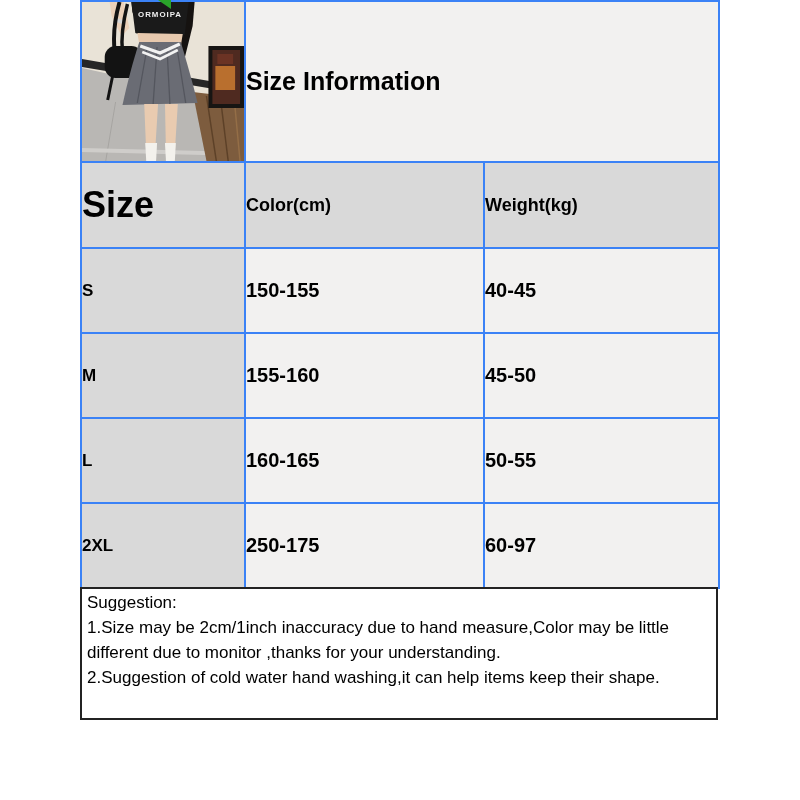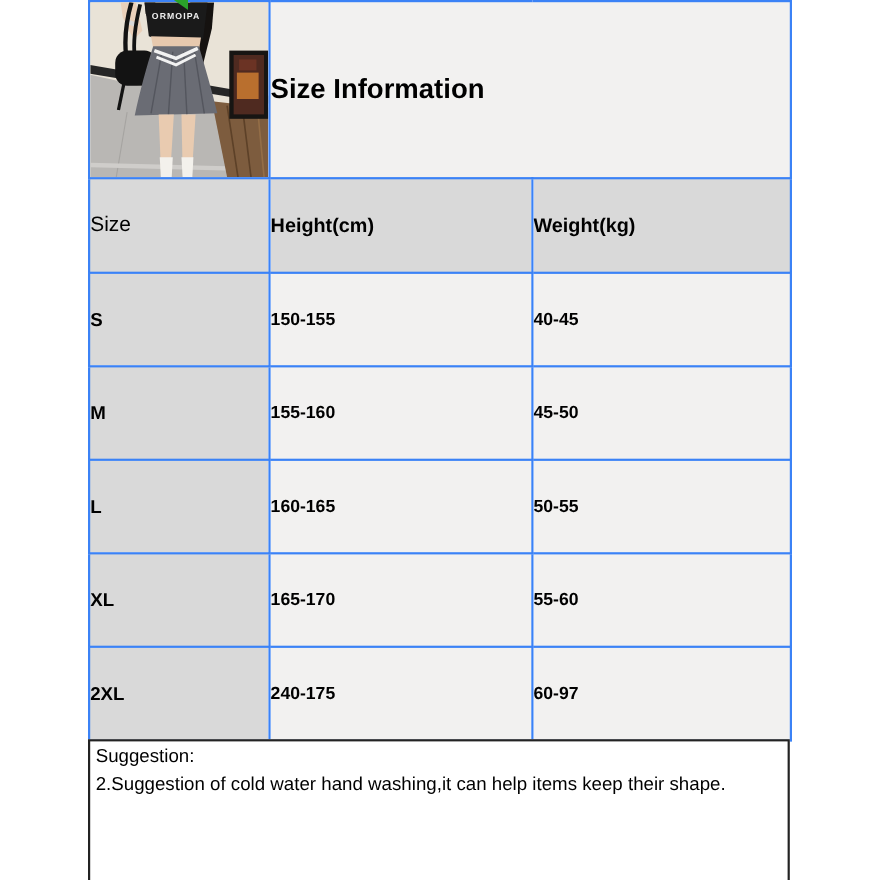--- a/index.html
+++ b/index.html
@@ -24,23 +24,23 @@
     padding:0;
     overflow:hidden;
   }
   .photo-cell{width:164px;height:159px;background:#e9e3d7;}
   .photo-cell svg{display:block;width:100%;height:159px;}
   .title-cell{
     background:#f2f1f0;
     font-size:25px;font-weight:bold;
   }
   .hdr-row th{background:#d9d9d9;height:84px;}
-  .hdr-size{font-size:19px;font-weight:normal;}
+  .hdr-size{font-size:36px;font-weight:bold;}
   .hdr-col{font-size:18px;font-weight:bold;}
-  .data-row td{height:83px;font-weight:bold;font-size:16px;background:#f2f1f0;}
+  .data-row td{height:83px;font-weight:bold;font-size:20px;background:#f2f1f0;}
   .data-row td.size-col{background:#d9d9d9;font-size:17px;}
   .attention-box{
     box-sizing:border-box;
     width:638px;
     height:133px;
     margin-top:-2px;
     border:2px solid #232323;
     background:#ffffff;
     padding:1px 6px 0 5px;
     font-size:17px;
@@ -130,49 +130,45 @@
               <path d="M84,141 L95,141 L94,159 L85,159 Z" fill="#f3f1ec"></path>
             </g>
           </svg>
         </td>
         <td class="title-cell" colspan="2">
           <span>Size Information</span>
         </td>
       </tr>
       <tr class="hdr-row">
         <th class="hdr-size">Size</th>
-        <th class="hdr-col">Height(cm)</th>
+        <th class="hdr-col">Color(cm)</th>
         <th class="hdr-col">Weight(kg)</th>
       </tr>
       <tr class="data-row">
         <td class="size-col">S</td>
         <td>150-155</td>
         <td>40-45</td>
       </tr>
       <tr class="data-row">
         <td class="size-col">M</td>
         <td>155-160</td>
         <td>45-50</td>
       </tr>
       <tr class="data-row">
         <td class="size-col">L</td>
         <td>160-165</td>
         <td>50-55</td>
       </tr>
       <tr class="data-row">
-        <td class="size-col">XL</td>
-        <td>165-170</td>
-        <td>55-60</td>
-      </tr>
-      <tr class="data-row">
         <td class="size-col">2XL</td>
-        <td>240-175</td>
+        <td>250-175</td>
         <td>60-97</td>
       </tr>
     </tbody>
       </table>
 
     <div class="attention-box">
       <div>Suggestion:</div>
+      <div>1.Size may be 2cm/1inch inaccuracy due to hand measure,Color may be little different due to monitor ,thanks for your understanding.</div>
       <div>2.Suggestion of cold water hand washing,it can help items keep their shape.</div>
     </div>
   </div>
 </div>
 
 </body></html>

